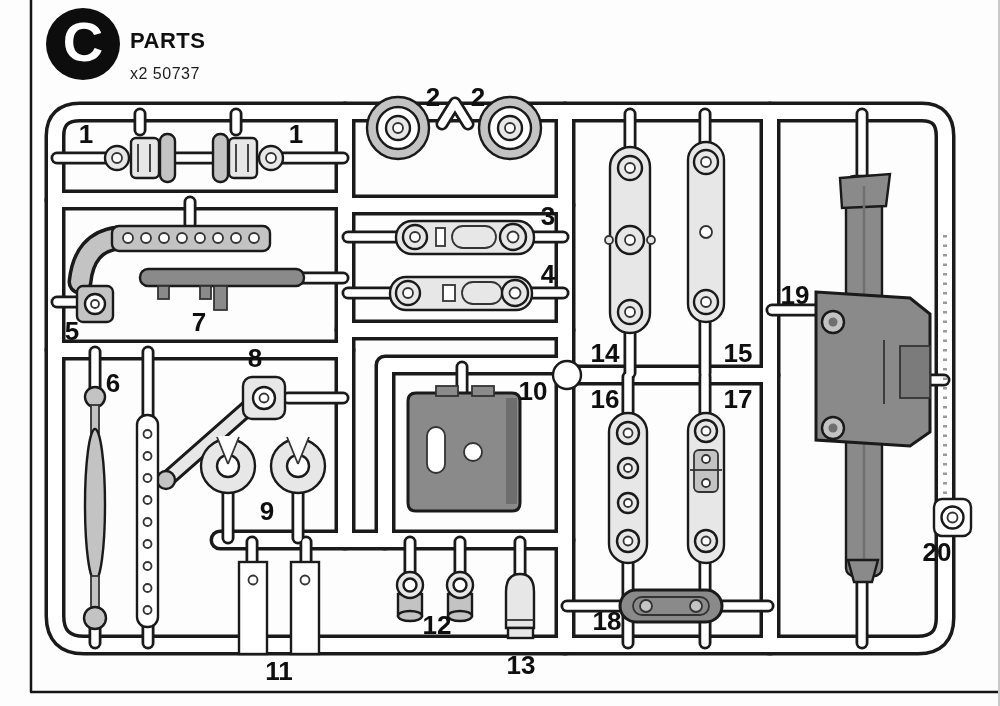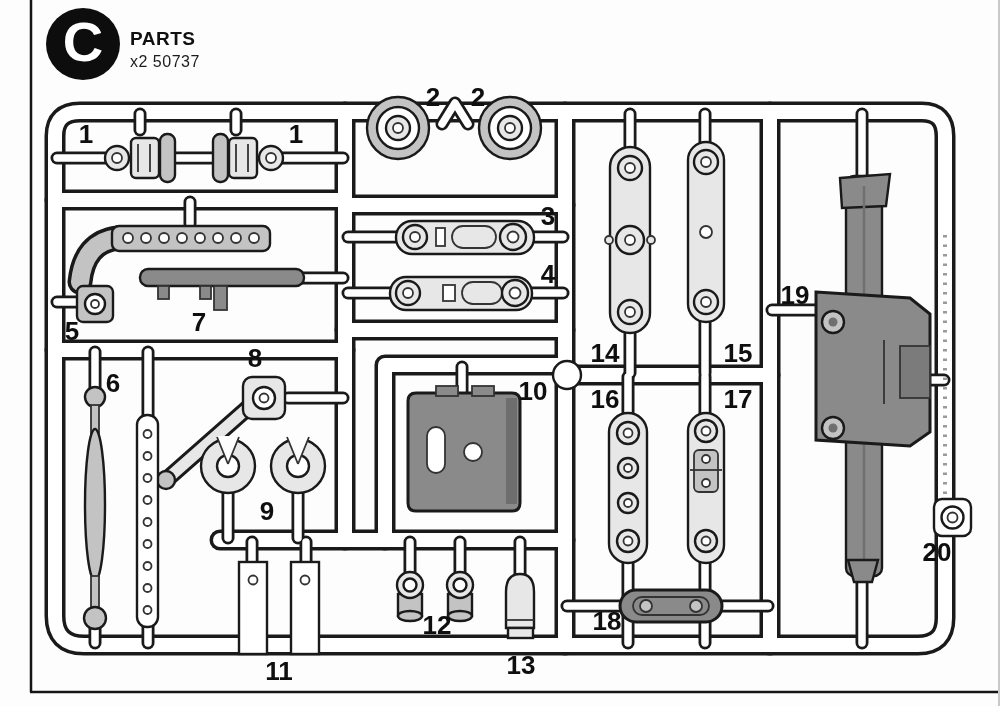--- a/index.html
+++ b/index.html
@@ -13,22 +13,22 @@
   .page{position:relative;width:1000px;height:706px;background:#fdfdfd;overflow:hidden;
         font-family:"Liberation Sans",sans-serif;}
   .page svg{position:absolute;left:0;top:0;}
 
   
   .header{position:absolute;left:46px;top:8px;display:flex;align-items:flex-start;gap:10px;z-index:5;}
   .disc{width:74px;height:72px;border-radius:50%;background:var(--badge);color:#fff;
         display:flex;align-items:center;justify-content:center;
         font-size:56px;font-weight:bold;line-height:1;padding-bottom:4px;box-sizing:border-box;}
   .htxt{padding-top:20px;}
-  .title{font-size:19px;font-weight:bold;letter-spacing:.5px;color:#101010;}
-  .subtitle{font-size:16px;color:#1c1c1c;margin-top:3px;letter-spacing:.5px;}
+  .title{font-size:22px;font-weight:bold;letter-spacing:.5px;color:#101010;}
+  .subtitle{font-size:16px;color:#1c1c1c;margin-top:11px;letter-spacing:.5px;}
 
   
   .runner-outer{stroke:var(--outline);stroke-width:21;fill:none;stroke-linecap:round;stroke-linejoin:round;}
   .runner-inner{stroke:#fff;stroke-width:14;fill:none;stroke-linecap:round;stroke-linejoin:round;}
   .stub-outer{stroke:var(--outline);stroke-width:13;fill:none;stroke-linecap:round;stroke-linejoin:round;}
   .stub-inner{stroke:#fff;stroke-width:7.5;fill:none;stroke-linecap:round;stroke-linejoin:round;}
 
   
   .st{stroke:var(--outline);stroke-width:2.4;}
   .st3{stroke:var(--outline);stroke-width:3;}

